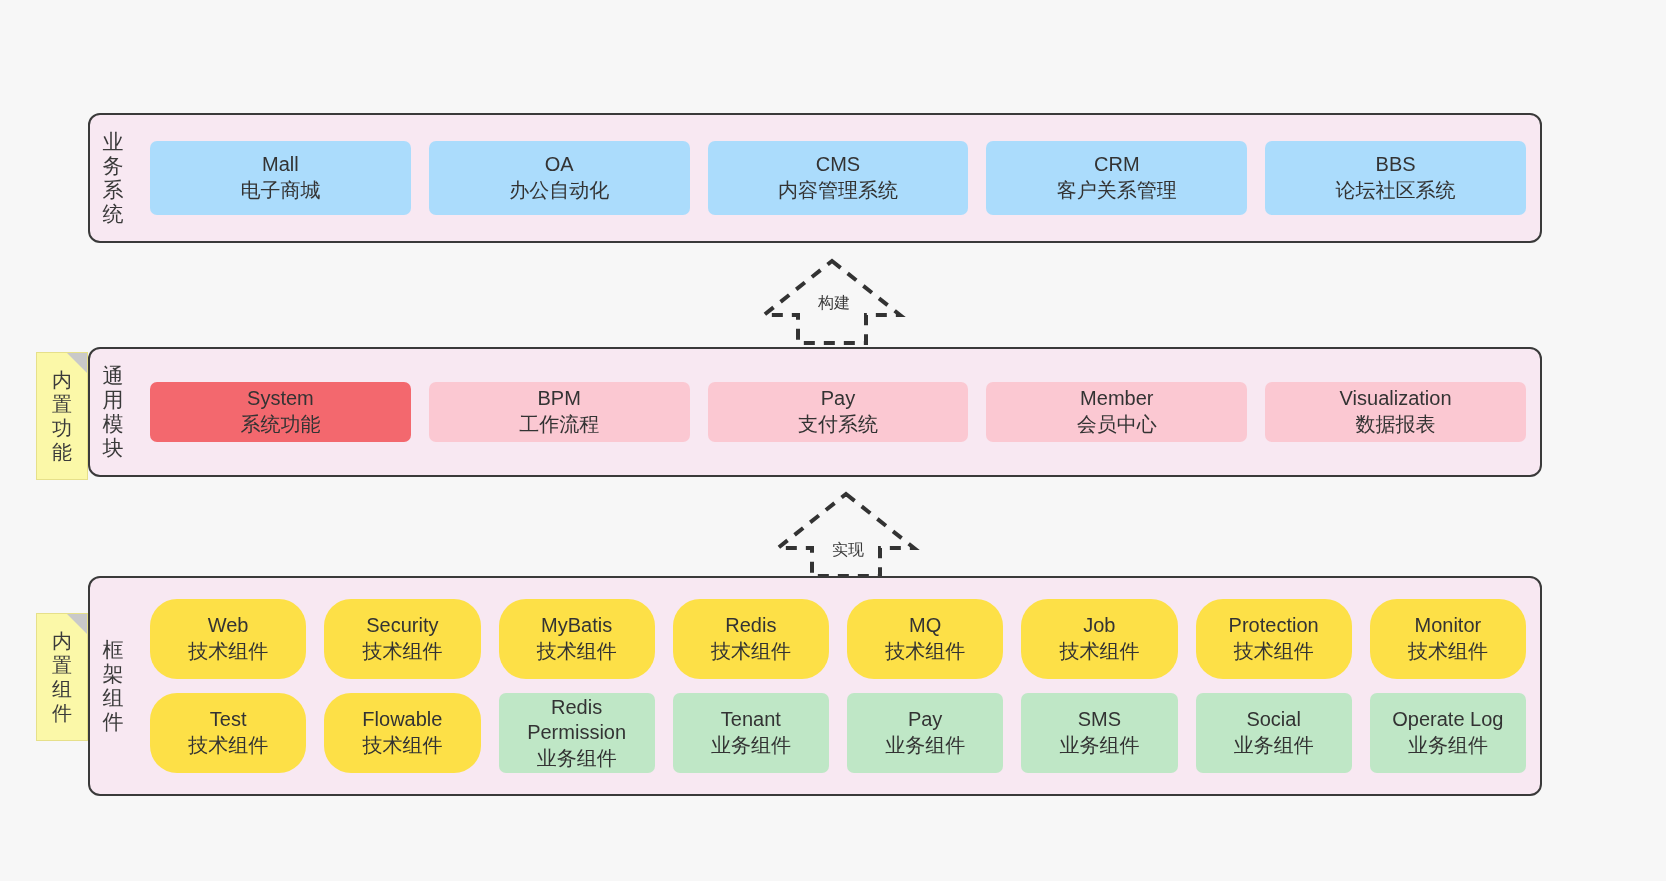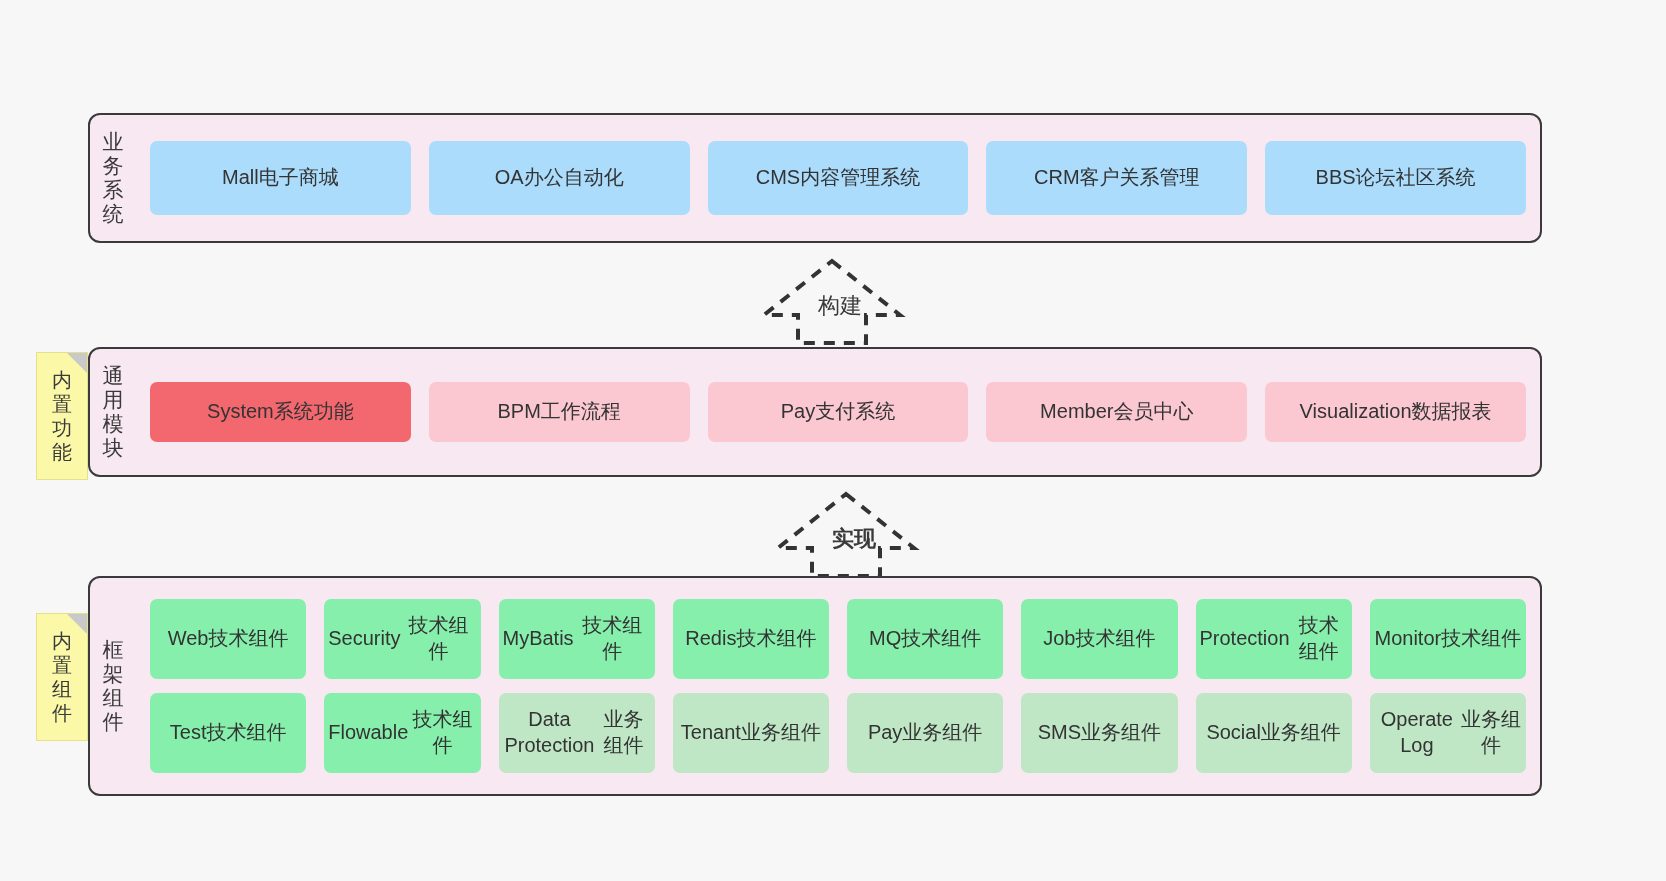--- a/index.html
+++ b/index.html
@@ -58,21 +58,21 @@
     display: flex;
     flex-direction: row;
     gap: 18px;
     justify-content: space-between;
   }
   .card {
     flex: 1 1 0;
     box-sizing: border-box;
     border-radius: 7px;
     display: flex;
-    flex-direction: row;
+    flex-direction: column;
     align-items: center;
     justify-content: center;
     text-align: center;
     color: #333333;
     font-size: 20px;
     line-height: 1.28;
     padding: 8px 4px;
   }
   .card .en { font-size: 20px; }
   .card .cn { font-size: 20px; }
@@ -85,21 +85,21 @@
   
   #layer-common { left: 88px; top: 347px; width: 1454px; height: 130px; }
   #layer-common .card { height: 60px; }
   .card.red { background: #f3686e; }
   .card.pink { background: #fbc8d2; }
 
   
   #layer-framework { left: 88px; top: 576px; width: 1454px; height: 220px; }
   #layer-framework .layer-body { gap: 14px; padding: 12px 14px; }
   #layer-framework .card { height: 80px; }
-  .card.green { background: #86efac; }
+  .card.green { background: #fde047; border-radius: 27px; }
   .card.lightgreen { background: #bfe7c6; }
 
   
   .note {
     position: absolute;
     box-sizing: border-box;
     width: 52px;
     background: #fbf8a8;
     border: 1px solid #e6e08a;
     display: flex;
@@ -124,31 +124,31 @@
   #note-feature { left: 36px; top: 352px; height: 128px; }
   #note-component { left: 36px; top: 613px; height: 128px; }
 
   
   .arrow {
     position: absolute;
   }
   .arrow svg { display: block; overflow: visible; }
   .arrow-label {
     position: absolute;
-    font-size: 22px;
+    font-size: 16px;
     color: #3a3a3a;
     background: #f7f7f7;
     padding: 0 2px;
     white-space: nowrap;
     line-height: 1;
   }
   #arrow-build { left: 758px; top: 257px; width: 148px; height: 88px; }
   #arrow-build .arrow-label { left: 58px; top: 38px; }
   #arrow-impl { left: 772px; top: 490px; width: 148px; height: 88px; }
-  #arrow-impl .arrow-label { left: 58px; top: 38px; font-weight: bold; }
+  #arrow-impl .arrow-label { left: 58px; top: 52px; }
 </style>
 </head>
 <body>
 
 <div id="canvas">
 
   <div class="layer" id="layer-business">
     <div class="layer-title">
       <span>业</span>
       <span>务</span>
@@ -283,21 +283,21 @@
       <div class="row">
         <div class="card green">
           <div class="en">Test</div>
           <div class="cn">技术组件</div>
         </div>
         <div class="card green">
           <div class="en">Flowable</div>
           <div class="cn">技术组件</div>
         </div>
         <div class="card lightgreen">
-          <div class="en">Data Protection</div>
+          <div class="en">Redis Permission</div>
           <div class="cn">业务组件</div>
         </div>
         <div class="card lightgreen">
           <div class="en">Tenant</div>
           <div class="cn">业务组件</div>
         </div>
         <div class="card lightgreen">
           <div class="en">Pay</div>
           <div class="cn">业务组件</div>
         </div>

